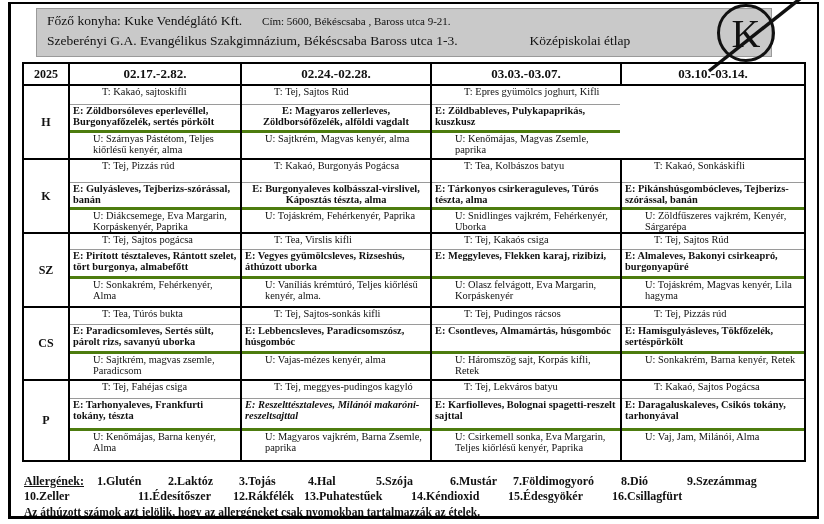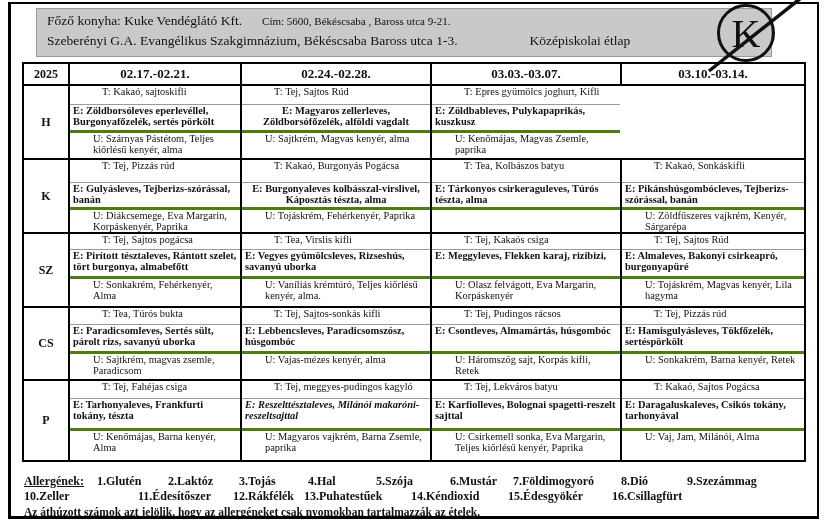--- a/index.html
+++ b/index.html
@@ -85,21 +85,21 @@
 
   <svg class="logo" viewBox="0 0 104 80">
     <circle cx="44" cy="36" r="27.5" fill="none" stroke="#111" stroke-width="3"></circle>
     <text x="44" y="50" text-anchor="middle" font-family="Liberation Serif, serif" font-size="40" fill="#111">K</text>
     <line x1="7" y1="74" x2="99" y2="1" stroke="#111" stroke-width="3.5"></line>
   </svg>
 
   <div class="menu-table">
     <div class="hrow">
       <div class="ycell">2025</div>
-      <div class="wcol w1">02.17.-02.21.</div>
+      <div class="wcol w1">02.17.-2.82.</div>
       <div class="wcol w2">02.24.-02.28.</div>
       <div class="wcol w3">03.03.-03.07.</div>
       <div class="wcol w4">03.10.-03.14.</div>
     </div>
 
     <div class="drow row-H">
       <div class="dlabel">H</div>
       <div class="wcol w1">
         <div class="mcell cell-t">T: Kakaó, sajtoskifli</div>
         <div class="mcell cell-e">E: Zöldborsóleves eperlevéllel, Burgonyafőzelék, sertés pörkölt</div>
@@ -125,38 +125,39 @@
         <div class="mcell cell-u">U: Diákcsemege, Eva Margarin, Korpáskenyér, Paprika</div>
       </div>
       <div class="wcol w2">
         <div class="mcell cell-t">T: Kakaó, Burgonyás Pogácsa</div>
         <div class="mcell cell-e ctr">E: Burgonyaleves kolbásszal-virslivel, Káposztás tészta, alma</div>
         <div class="mcell cell-u">U: Tojáskrém, Fehérkenyér, Paprika</div>
       </div>
       <div class="wcol w3">
         <div class="mcell cell-t">T: Tea, Kolbászos batyu</div>
         <div class="mcell cell-e">E: Tárkonyos csirkeraguleves, Túrós tészta, alma</div>
+        <div class="mcell cell-u">U: Snidlinges vajkrém, Fehérkenyér, Uborka</div>
       </div>
       <div class="wcol w4">
         <div class="mcell cell-t">T: Kakaó, Sonkáskifli</div>
         <div class="mcell cell-e">E: Pikánshúsgombócleves, Tejberizs-szórással, banán</div>
         <div class="mcell cell-u">U: Zöldfűszeres vajkrém, Kenyér, Sárgarépa</div>
       </div>
     </div>
 
     <div class="drow row-SZ">
       <div class="dlabel">SZ</div>
       <div class="wcol w1">
         <div class="mcell cell-t">T: Tej, Sajtos pogácsa</div>
         <div class="mcell cell-e">E: Pirított tésztaleves, Rántott szelet, tört burgonya, almabefőtt</div>
         <div class="mcell cell-u">U: Sonkakrém, Fehérkenyér, Alma</div>
       </div>
       <div class="wcol w2">
         <div class="mcell cell-t">T: Tea, Virslis kifli</div>
-        <div class="mcell cell-e">E: Vegyes gyümölcsleves, Rizseshús, savanyú uborka</div>
+        <div class="mcell cell-e">E: Vegyes gyümölcsleves, Rizseshús, áthúzott uborka</div>
         <div class="mcell cell-u">U: Vaníliás krémtúró, Teljes kiőrlésű kenyér, alma.</div>
       </div>
       <div class="wcol w3">
         <div class="mcell cell-t">T: Tej, Kakaós csiga</div>
         <div class="mcell cell-e">E: Meggyleves, Flekken karaj, rizibizi,</div>
         <div class="mcell cell-u">U: Olasz felvágott, Eva Margarin, Korpáskenyér</div>
       </div>
       <div class="wcol w4">
         <div class="mcell cell-t">T: Tej, Sajtos Rúd</div>
         <div class="mcell cell-e">E: Almaleves, Bakonyi csirkeapró, burgonyapüré</div>

